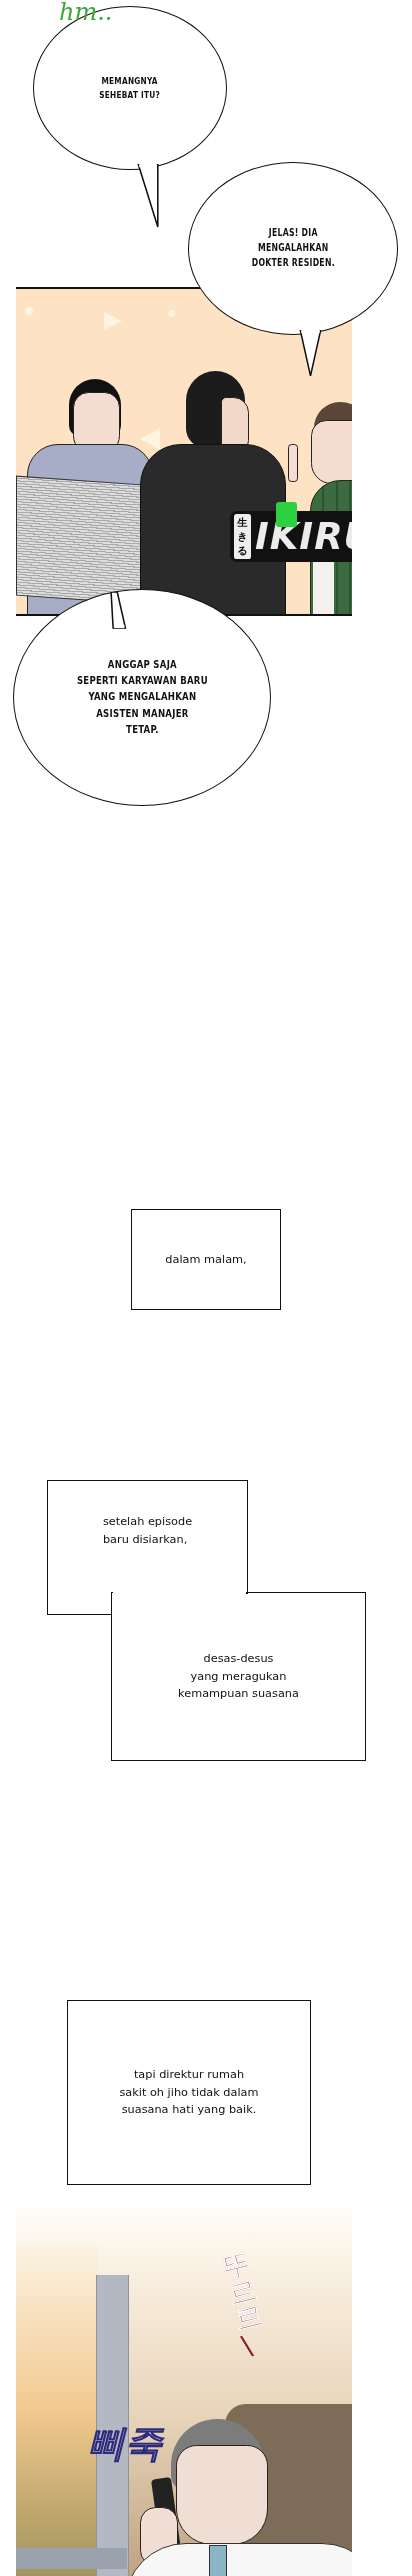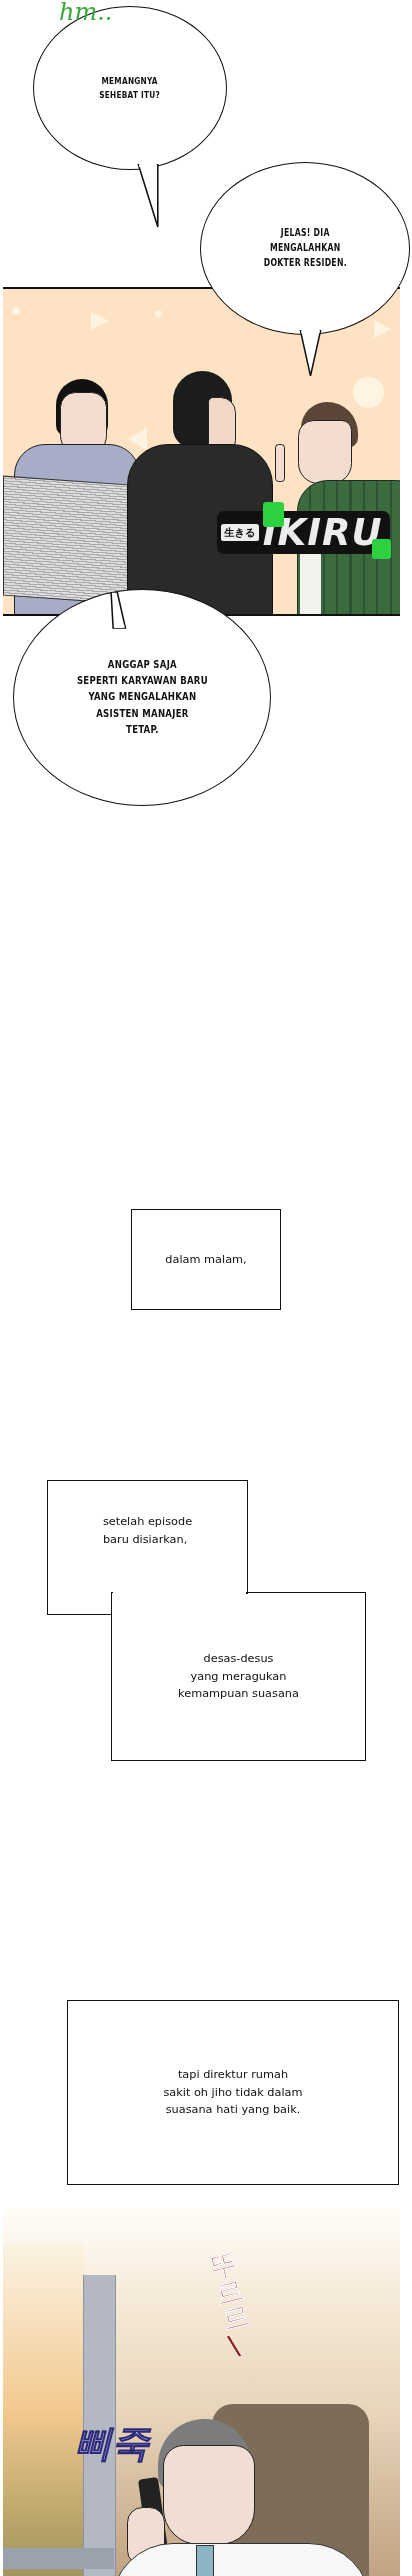--- a/index.html
+++ b/index.html
@@ -3,21 +3,21 @@
 <meta charset="utf-8">
 <style>
   html,body{margin:0;padding:0;background:#fff;}
   body{width:412px;height:2929px;position:relative;overflow:hidden;font-family:"Liberation Sans",sans-serif;}
   .abs{position:absolute;}
   .bubble{position:absolute;background:#fff;border:1.5px solid #111;border-radius:50%;display:flex;align-items:center;justify-content:center;text-align:center;box-sizing:border-box;z-index:5;}
   .bubble-text{font-family:"DejaVu Sans Condensed","DejaVu Sans",sans-serif;font-weight:bold;color:#111;text-transform:uppercase;letter-spacing:0.3px;line-height:1.5;white-space:pre-line;font-size:9.3px;transform:scaleX(0.88);}
   .tail{position:absolute;z-index:6;}
   .caption{position:absolute;background:#fff;border:1.5px solid #111;box-sizing:border-box;display:flex;align-items:center;justify-content:center;text-align:center;}
   .caption-text{font-family:"DejaVu Sans",sans-serif;font-size:11.3px;color:#111;line-height:1.55;white-space:pre-line;}
-  .panel{position:absolute;left:3px;width:397px;overflow:hidden;}
+  .panel{position:absolute;left:16px;width:336px;overflow:hidden;}
   .panel1{top:287px;height:329px;background:#fde3c3;border-top:2.1px solid #111;border-bottom:2.1px solid #111;box-sizing:border-box;}
   .deco{position:absolute;background:#fff5e4;opacity:0.9;}
   .panel2{top:2208px;height:511px;border-bottom:2.1px solid #111;box-sizing:border-box;
     background:linear-gradient(180deg,#fffdf8 0%,#f6ead8 18%,#e8d5bb 40%,#cdb393 62%,#b89a78 78%,#a0612e 86%,#9a5a28 100%);}
   .logo{position:absolute;display:flex;align-items:center;z-index:4;}
   .logo-box{background:#111;border-radius:7.2px;padding:3.1px 7.2px 3.1px 4.1px;display:flex;align-items:center;gap:4.1px;position:relative;}
   .logo-small{background:#eee;color:#111;font-weight:bold;font-size:10.3px;padding:1.5px 3.1px;border-radius:2.6px;font-family:"DejaVu Sans",sans-serif;}
   .logo-main{color:#ececec;font-weight:bold;font-size:37px;font-family:"DejaVu Sans",sans-serif;letter-spacing:1px;line-height:1;font-style:italic;}
   .logo-bracket-tl{position:absolute;left:46px;top:-9.3px;width:20.6px;height:25px;background:#2bd13f;border-radius:3.1px;}
   .logo-bracket-br{position:absolute;right:-1px;bottom:-5.2px;width:18.5px;height:20.6px;background:#2bd13f;border-radius:3.1px;}
@@ -32,21 +32,21 @@
 
 <div class="bubble" style="left:33px;top:5.7px;width:194px;height:164px;">
   <span class="bubble-text">MEMANGNYA
 SEHEBAT ITU?</span>
 </div>
 <svg class="tail" style="left:135px;top:164px;" width="26" height="65" viewBox="0 0 50 126">
   <polygon points="6,0 44,0 44,122" fill="#fff" stroke="#111" stroke-width="3"></polygon>
   <line x1="8" y1="3" x2="42" y2="3" stroke="#fff" stroke-width="6"></line>
 </svg>
 
-<div class="bubble" style="left:200px;top:162px;width:210px;height:173px;">
+<div class="bubble" style="left:188px;top:162px;width:210px;height:173px;">
   <span class="bubble-text" style="font-size:9.8px;">JELAS! DIA
 MENGALAHKAN
 DOKTER RESIDEN.</span>
 </div>
 <svg class="tail" style="left:298px;top:330px;" width="26" height="48" viewBox="0 0 50 94">
   <polygon points="4,0 44,0 24,90" fill="#fff" stroke="#111" stroke-width="3"></polygon>
   <line x1="6" y1="3" x2="42" y2="3" stroke="#fff" stroke-width="6"></line>
 </svg>
 
 <div class="panel panel1">
@@ -111,21 +111,21 @@
 </div>
 <div class="caption" style="left:111px;top:1592px;width:255px;height:169px;z-index:3;border-top:1.5px solid #111;">
   <span class="caption-text">desas-desus
 yang meragukan
 kemampuan suasana</span>
 </div>
 
 <div class="abs" style="left:113px;top:1591px;width:133px;height:26px;background:#fff;z-index:4;"></div>
 <div class="abs" style="left:246px;top:1592px;width:1.5px;height:1.5px;background:#111;z-index:4;"></div>
 
-<div class="caption" style="left:67px;top:2000px;width:332px;height:185px;">
+<div class="caption" style="left:67px;top:2000px;width:244px;height:185px;">
   <span class="caption-text">tapi direktur rumah
 sakit oh jiho tidak dalam
 suasana hati yang baik.</span>
 </div>
 
 <div class="panel panel2">
 
   <div style="position:absolute;left:0;top:36px;width:82px;height:371px;background:linear-gradient(180deg,#fbf3e3 0%,#f2c98f 45%,#b9a46a 75%,#8f8a5a 100%);"></div>
   <div style="position:absolute;left:80px;top:67px;width:31px;height:371px;background:#b3b8c2;border-left:1px solid #8c93a0;border-right:1px solid #8c93a0;"></div>
   <div style="position:absolute;left:0;top:340px;width:111px;height:20.6px;background:#9aa2ae;"></div>

